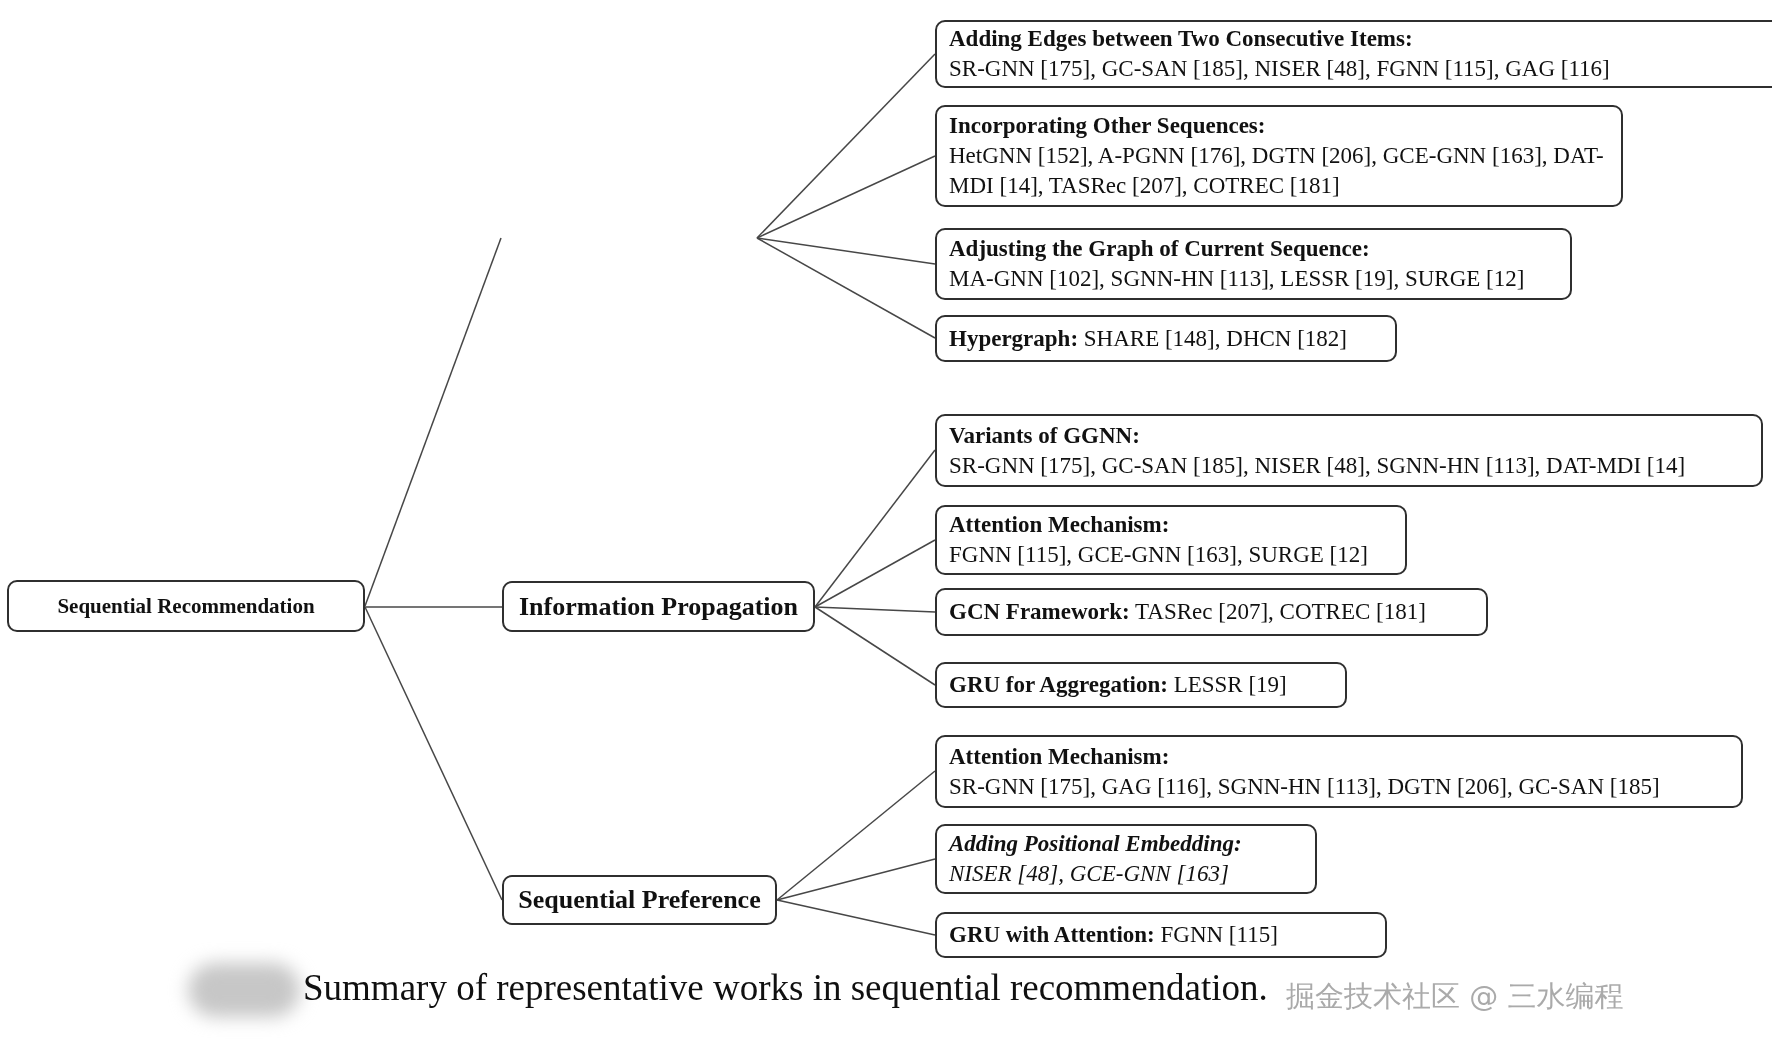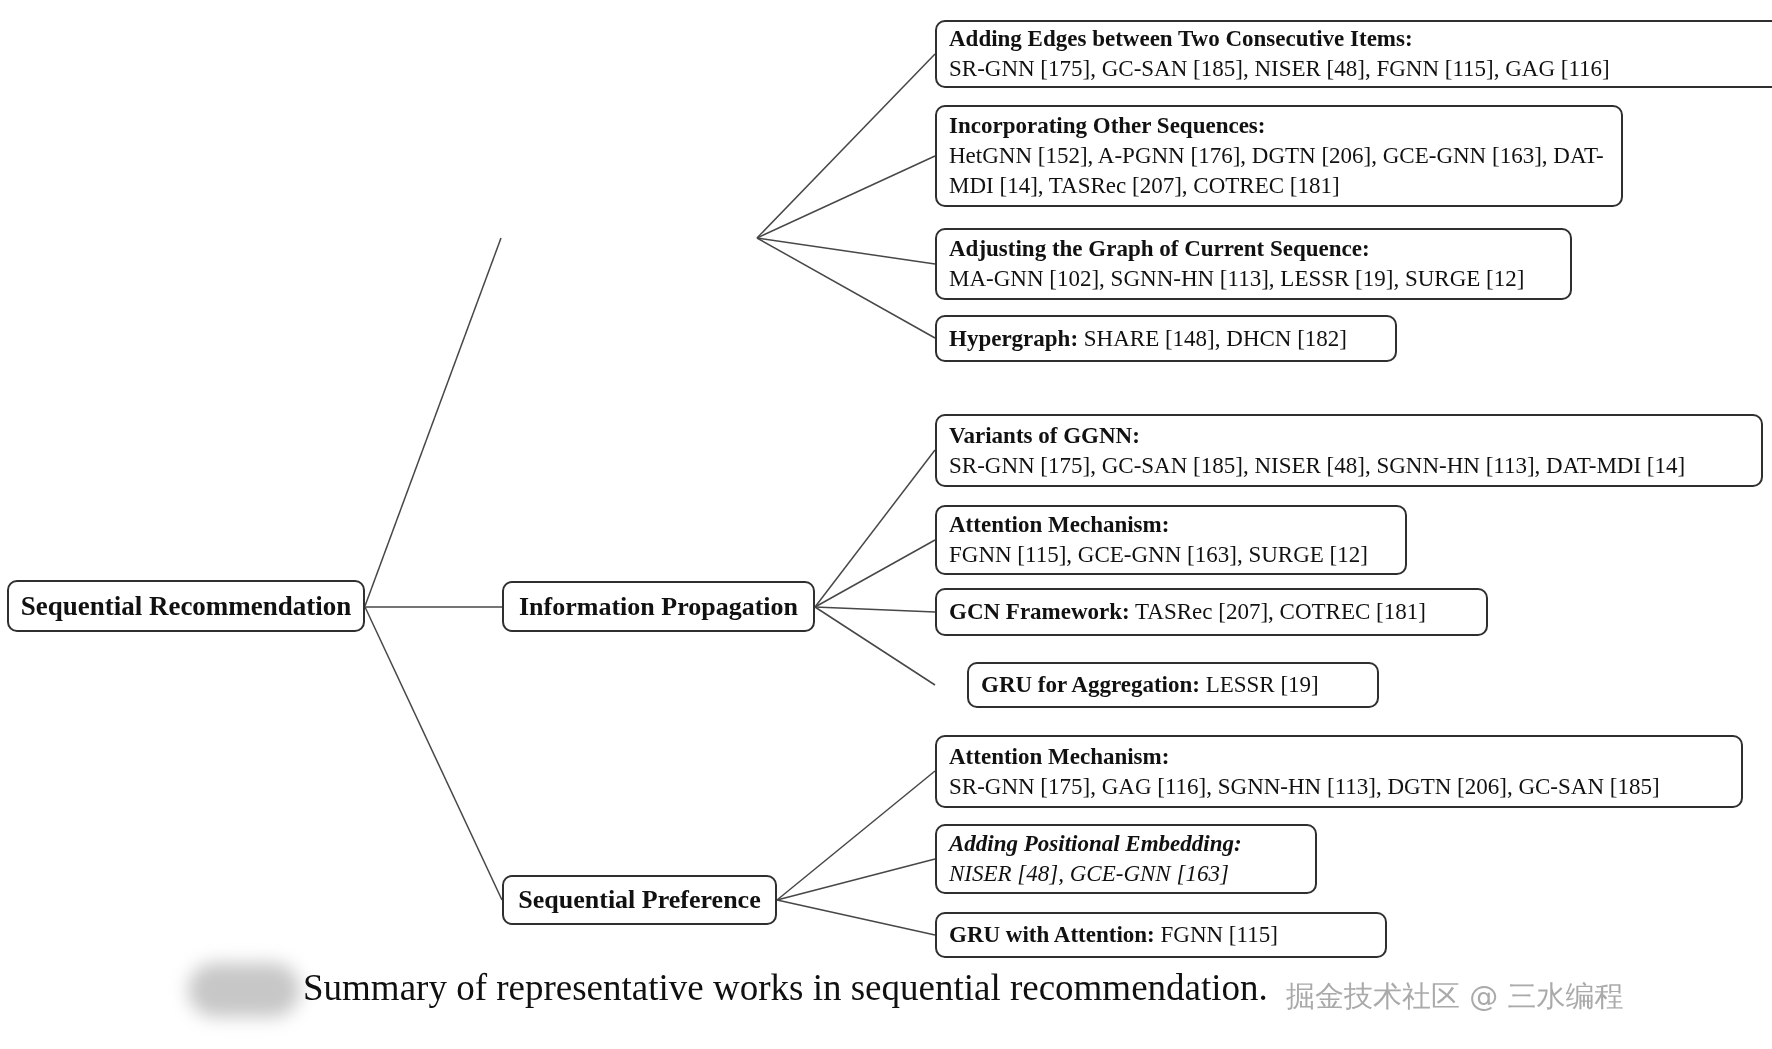--- a/index.html
+++ b/index.html
@@ -20,21 +20,21 @@
     border:2px solid #2f2f2f;
     border-radius:10px;
     display:flex;
     align-items:center;
   }
   .root,.branch{
     justify-content:center;
     font-weight:bold;
     white-space:nowrap;
   }
-  .root{font-size:27px;}
+  .root{font-size:21px;}
   .branch{font-size:26px;}
   .leaf{
     padding:2px 12px;
     font-size:23px;
     line-height:1.3;
   }
   .leaf .title{font-weight:bold;}
   .leaf.stacked .title{display:block;}
   .leaf .inner{width:100%;}
   
@@ -42,21 +42,21 @@
   .n-gc{left:501px;top:212px;width:256px;height:51px;}
   .n-ip{left:502px;top:581px;width:313px;height:51px;}
   .n-sp{left:502px;top:875px;width:275px;height:50px;}
   .n-l1{left:935px;top:20px;width:874px;height:68px;}
   .n-l2{left:935px;top:105px;width:688px;height:102px;}
   .n-l3{left:935px;top:228px;width:637px;height:72px;}
   .n-l4{left:935px;top:315px;width:462px;height:47px;}
   .n-l5{left:935px;top:414px;width:828px;height:73px;}
   .n-l6{left:935px;top:505px;width:472px;height:70px;}
   .n-l7{left:935px;top:588px;width:553px;height:48px;}
-  .n-l8{left:935px;top:662px;width:412px;height:46px;margin-left:32px;}
+  .n-l8{left:935px;top:662px;width:412px;height:46px;}
   .n-l9{left:935px;top:735px;width:808px;height:73px;}
   .n-l10{left:935px;top:824px;width:382px;height:70px;font-style:italic;}
   .n-l11{left:935px;top:912px;width:452px;height:46px;}
   
   .caption-blob{
     position:absolute;left:188px;top:963px;width:112px;height:54px;
     background:#c7c7c7;border-radius:28px;filter:blur(9px);
   }
   .caption-text{
     position:absolute;left:303px;top:966px;

